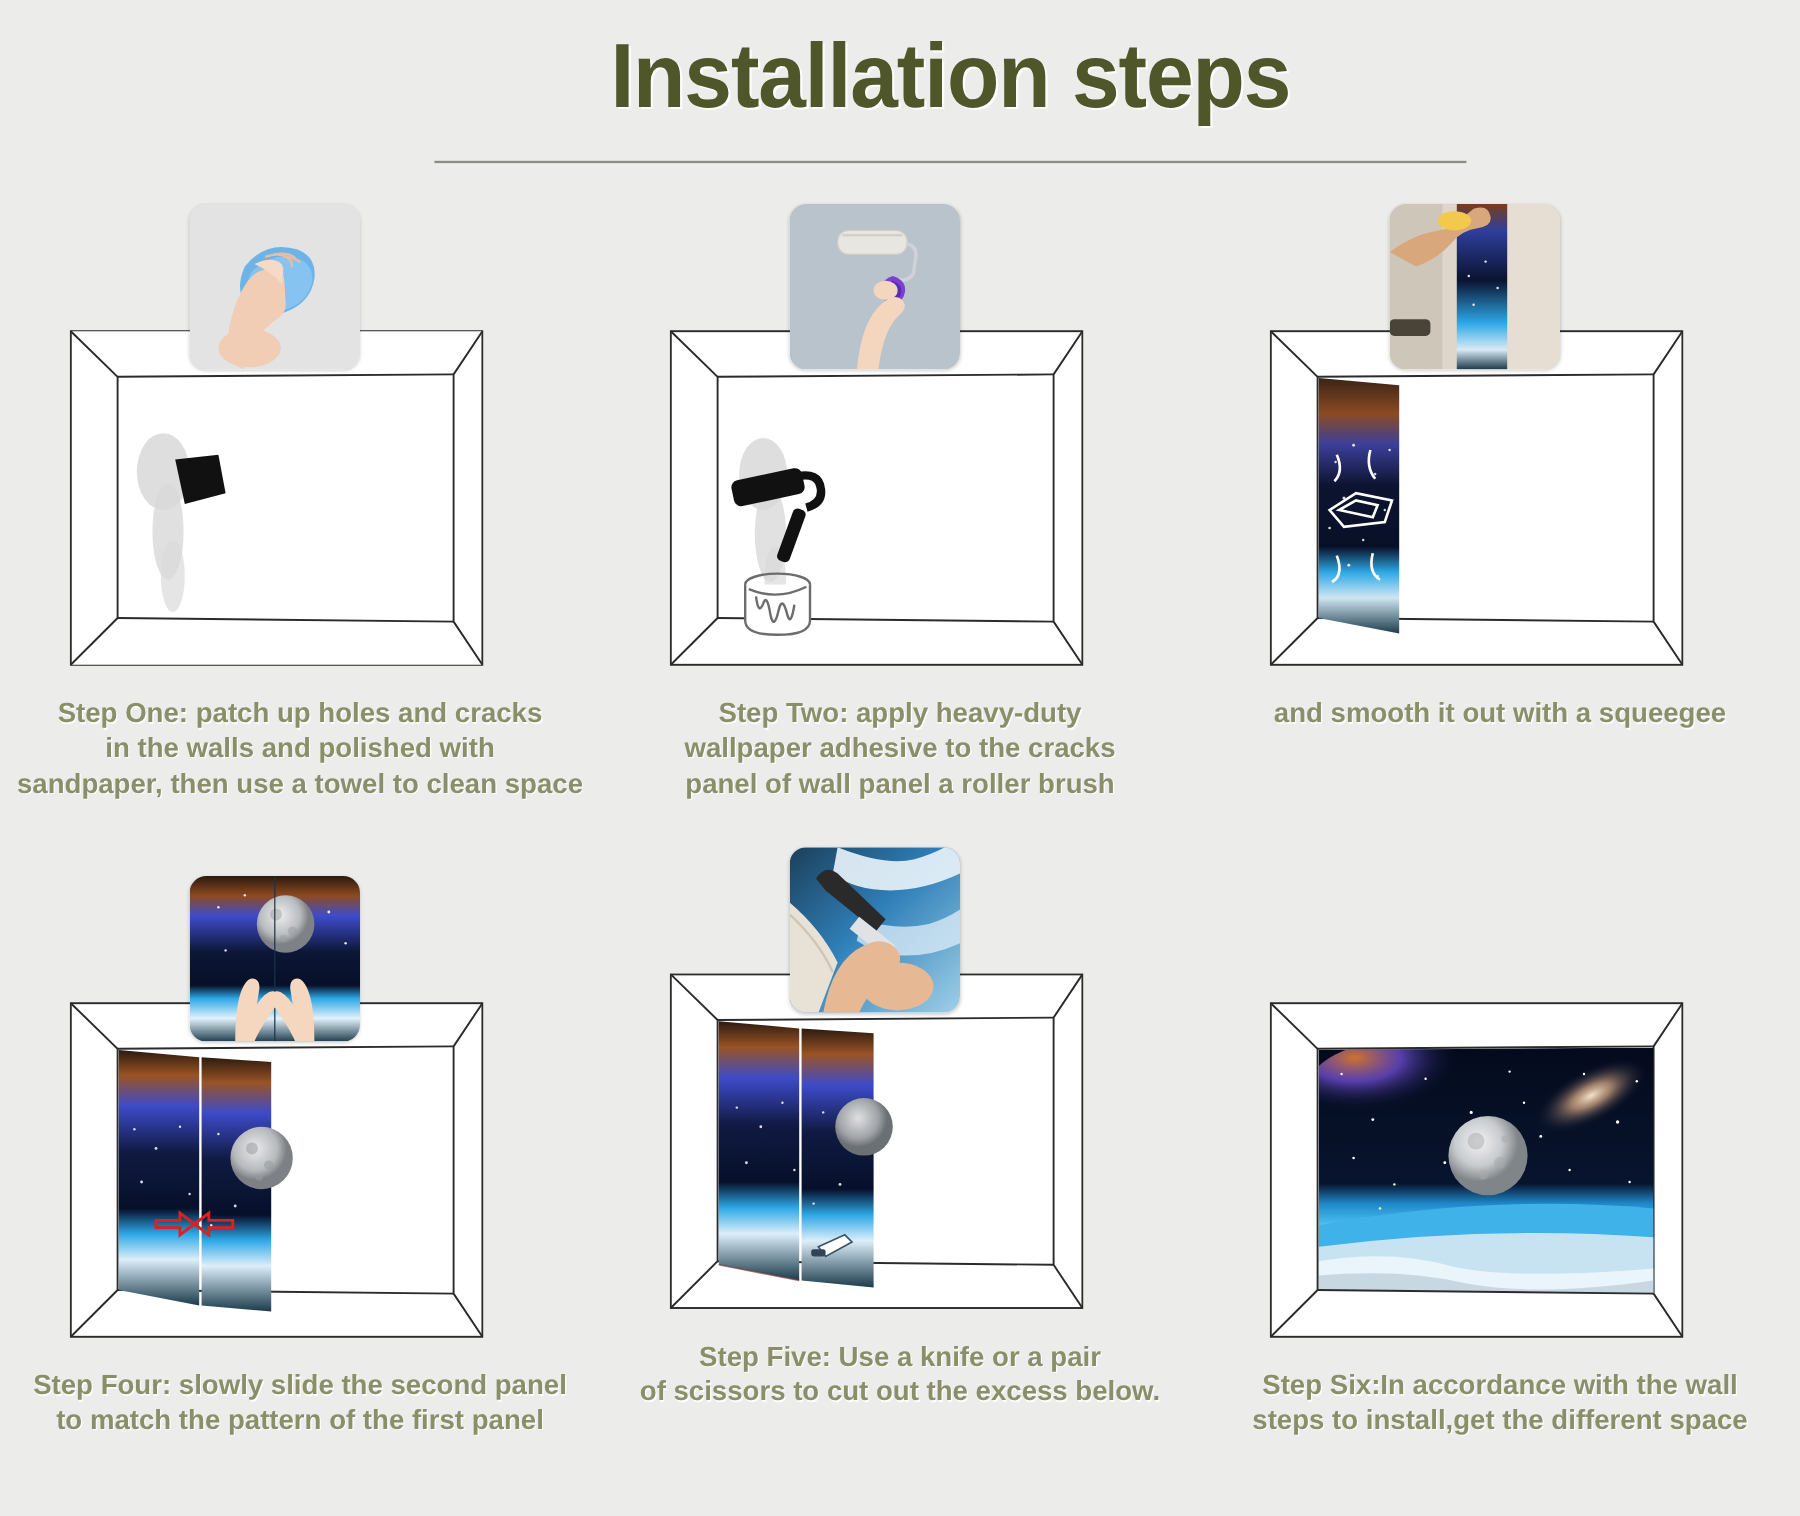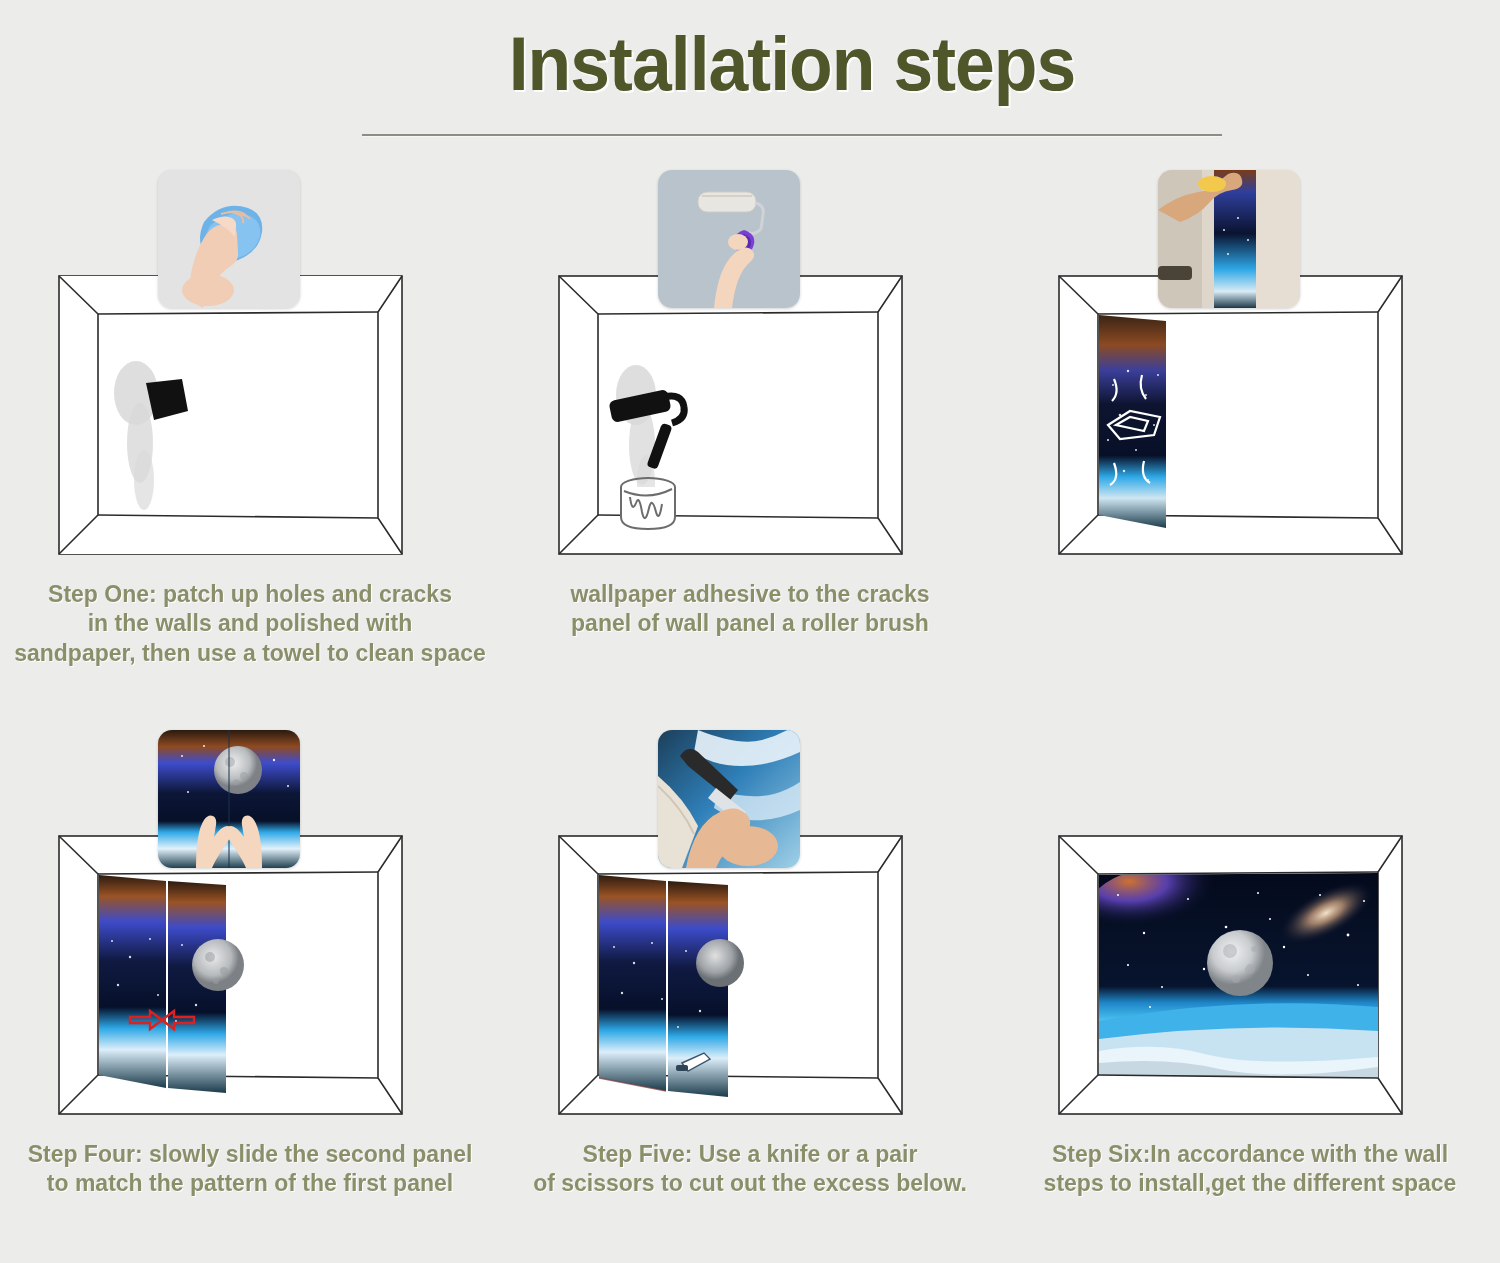--- a/index.html
+++ b/index.html
@@ -57,21 +57,21 @@
   }
   .cell {
     position: absolute;
     width: 500px;
     height: 560px;
   }
   .cell.c0 { left: 0px;    top: 0px; }
   .cell.c1 { left: 500px;  top: 0px; }
   .cell.c2 { left: 1000px; top: 0px; }
   .cell.c3 { left: 0px;    top: 560px; }
-  .cell.c4 { left: 500px;  top: 560px; }
+  .cell.c4 { left: 500px;  top: 536px; }
   .cell.c5 { left: 1000px; top: 560px; }
 
   
   .room {
     position: absolute;
     left: 58px;
     top: 135px;
     width: 345px;
     height: 280px;
   }
@@ -189,20 +189,21 @@
         <path d="M44 26 h50" stroke="#d4d0c8" stroke-width="2"></path>
         <path d="M97 33 q10 2 8 12 l-2 14" stroke="#cfd3d7" stroke-width="3" fill="none"></path>
         <path d="M103 59 q-6 6 -12 4" stroke="#cfd3d7" stroke-width="3" fill="none"></path>
         <path d="M86 60 q-8 2 -10 10 q-2 10 8 12 q10 2 12 -8 q2 -10 -10 -14z" fill="#7b3fd4"></path>
         <path d="M86 64 q-6 2 -7 8 q-1 7 6 8 q7 1 8 -6 q1 -7 -7 -10z" fill="#5a2bb0"></path>
         <path d="M56 138 q4 -42 22 -56 q10 -8 16 -2 q5 6 -2 12 q-14 12 -18 46z" fill="#f4d5bd"></path>
         <ellipse cx="80" cy="72" rx="10" ry="8" fill="#f4d5bd"></ellipse>
       </svg>
     </div>
     <div class="caption">
+      <span class="ln">Step Two: apply heavy-duty</span>
       <span class="ln">wallpaper adhesive to the cracks</span>
       <span class="ln">panel of wall panel a roller brush</span>
     </div>
   </div>
 
   <div class="cell c2">
     <div class="room">
       <svg width="345" height="280" viewBox="0 0 345 280">
         <defs>
           <linearGradient id="sky3" x1="0" y1="0" x2="0" y2="1">
@@ -265,20 +266,21 @@
             <circle cx="80" cy="48" r="1"></circle>
           <circle cx="90" cy="70" r="1"></circle>
             <circle cx="70" cy="84" r="1"></circle>
         </g>
         <path d="M0 40 q18 -14 40 -18 q14 -2 20 -10 l10 -8 q12 -4 14 6 q2 8 -10 10 q-14 2 -22 12 q-12 14 -30 20z" fill="#d8a87c"></path>
         <ellipse cx="54" cy="14" rx="14" ry="8" fill="#f2c94c"></ellipse>
         <rect x="0" y="96" width="34" height="14" rx="4" fill="#4a4338"></rect>
       </svg>
     </div>
     <div class="caption">
+      <span class="ln">and smooth it out with a squeegee</span>
     </div>
   </div>
 
   <div class="cell c3">
     <div class="room">
       <svg width="345" height="280" viewBox="0 0 345 280">
         <defs>
           <linearGradient id="sky4" x1="0" y1="0" x2="0" y2="1">
             <stop offset="0%" stop-color="#2c1b10"></stop>
             <stop offset="10%" stop-color="#9a5324"></stop>

